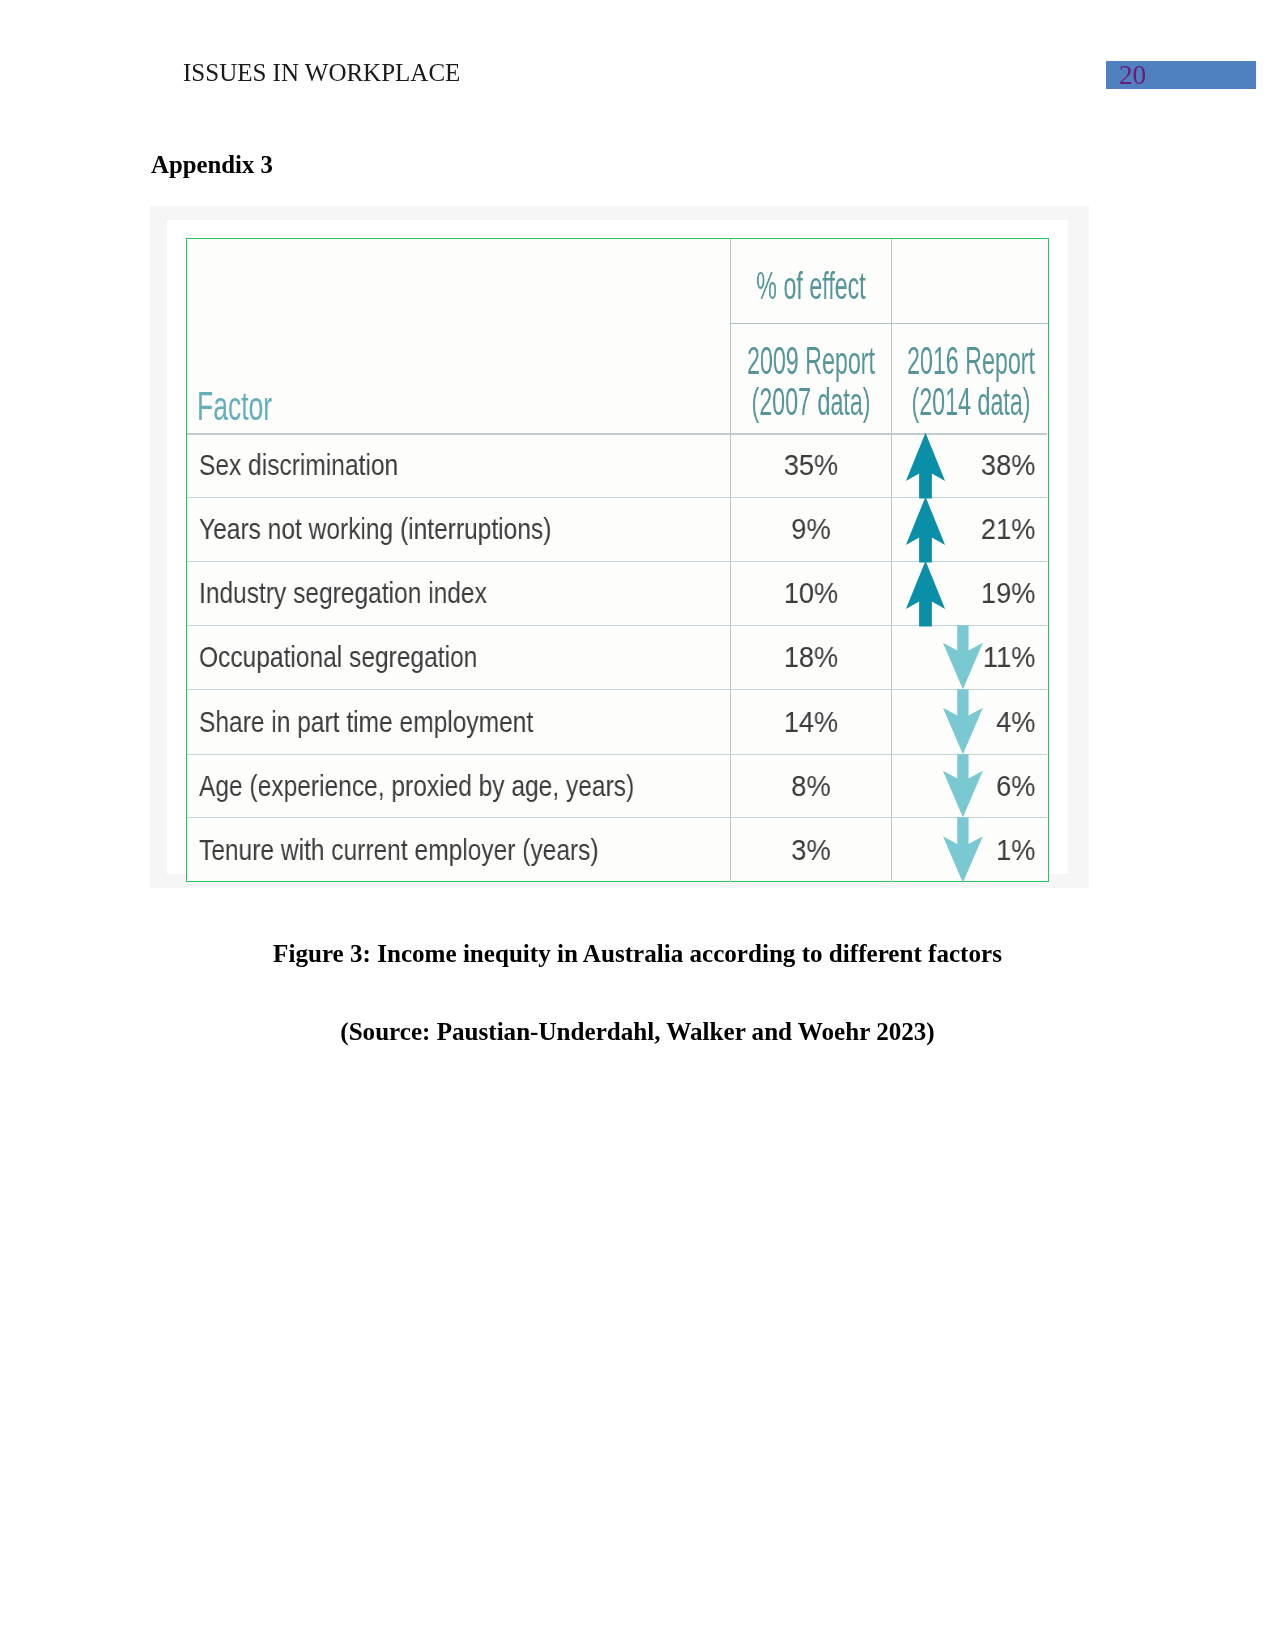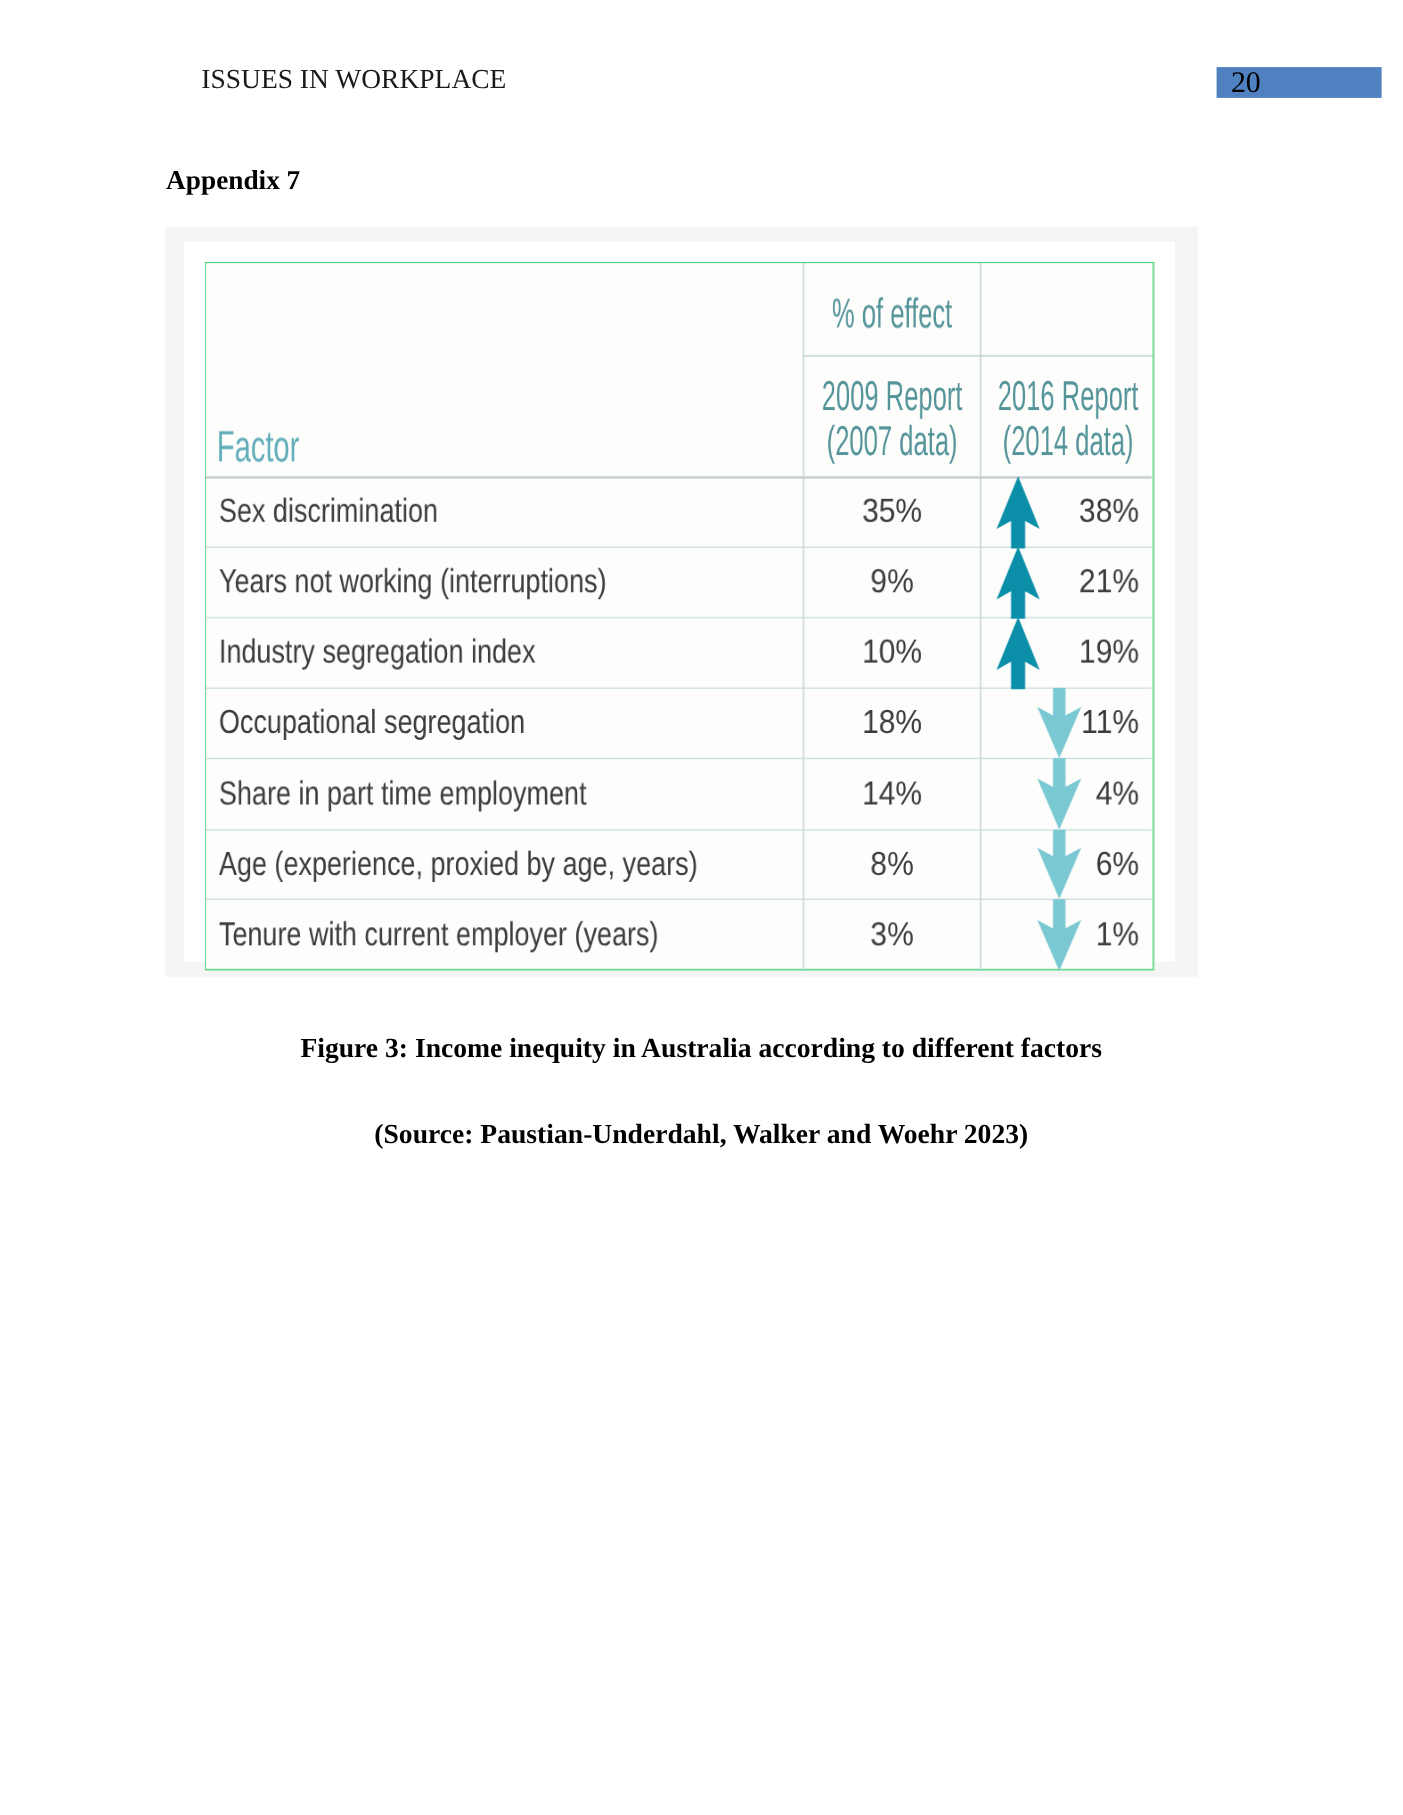--- a/index.html
+++ b/index.html
@@ -5,21 +5,21 @@
 <style>
   html,body{margin:0;padding:0;}
   body{-webkit-font-smoothing:antialiased;}
   .page,.tbl,.th,.factor,.rlabel,.rval,.rpct,.hdr-text,.pagenum,.appendix,.cap1,.cap2{will-change:transform;}
   body{width:1275px;height:1650px;background:#ffffff;font-family:"Liberation Serif",serif;position:relative;overflow:hidden;}
   .page{position:absolute;left:0;top:0;width:1101px;height:1650px;background:#fff;padding-left:16px;}
 
   
   .hdr-text{position:absolute;left:183px;top:59px;font-size:25px;color:#1a1a1a;white-space:nowrap;}
   .pagenum-box{position:absolute;left:1106px;top:61px;width:150px;height:28px;background:#4f80bf;}
-  .pagenum{position:absolute;left:1118.5px;top:60px;font-size:27.2px;color:#000000;}
+  .pagenum{position:absolute;left:1118.5px;top:60px;font-size:27.2px;color:#701a75;}
 
   
   .appendix{position:absolute;left:151px;top:151px;font-size:24.8px;font-weight:bold;color:#000;}
 
   
   .fig-outer{position:absolute;left:150px;top:206px;width:939px;height:682px;background:#f5f5f6;}
   .fig-inner{position:absolute;left:17px;top:14px;width:901px;height:654px;background:#ffffff;}
   .tbl{position:absolute;left:186px;top:238px;width:862.5px;height:644px;
        border:1px solid #22c55e;box-sizing:border-box;background:#fdfdfc;}
 
@@ -41,21 +41,21 @@
   .cap1{position:absolute;left:0;top:940px;width:1275px;text-align:center;font-size:25.1px;font-weight:bold;color:#000;}
   .cap2{position:absolute;left:0;top:1018px;width:1275px;text-align:center;font-size:25.1px;font-weight:bold;color:#000;}
 </style>
 </head>
 <body>
 
 <div class="page">
   <div class="hdr-text">ISSUES IN WORKPLACE</div>
   <div class="pagenum-box"></div>
   <div class="pagenum">20</div>
-  <div class="appendix">Appendix 7</div>
+  <div class="appendix">Appendix 3</div>
 
   <div class="fig-outer">
     <div class="fig-inner"></div>
   </div>
   <div class="tbl" id="tbl">
 
     <div class="vline" style="left:543px;top:0;height:643px;"></div>
     <div class="vline" style="left:704px;top:0;height:643px;"></div>
 
     <div class="hline" style="left:543px;top:84px;width:318px;background:#a8c6c2;"></div>

